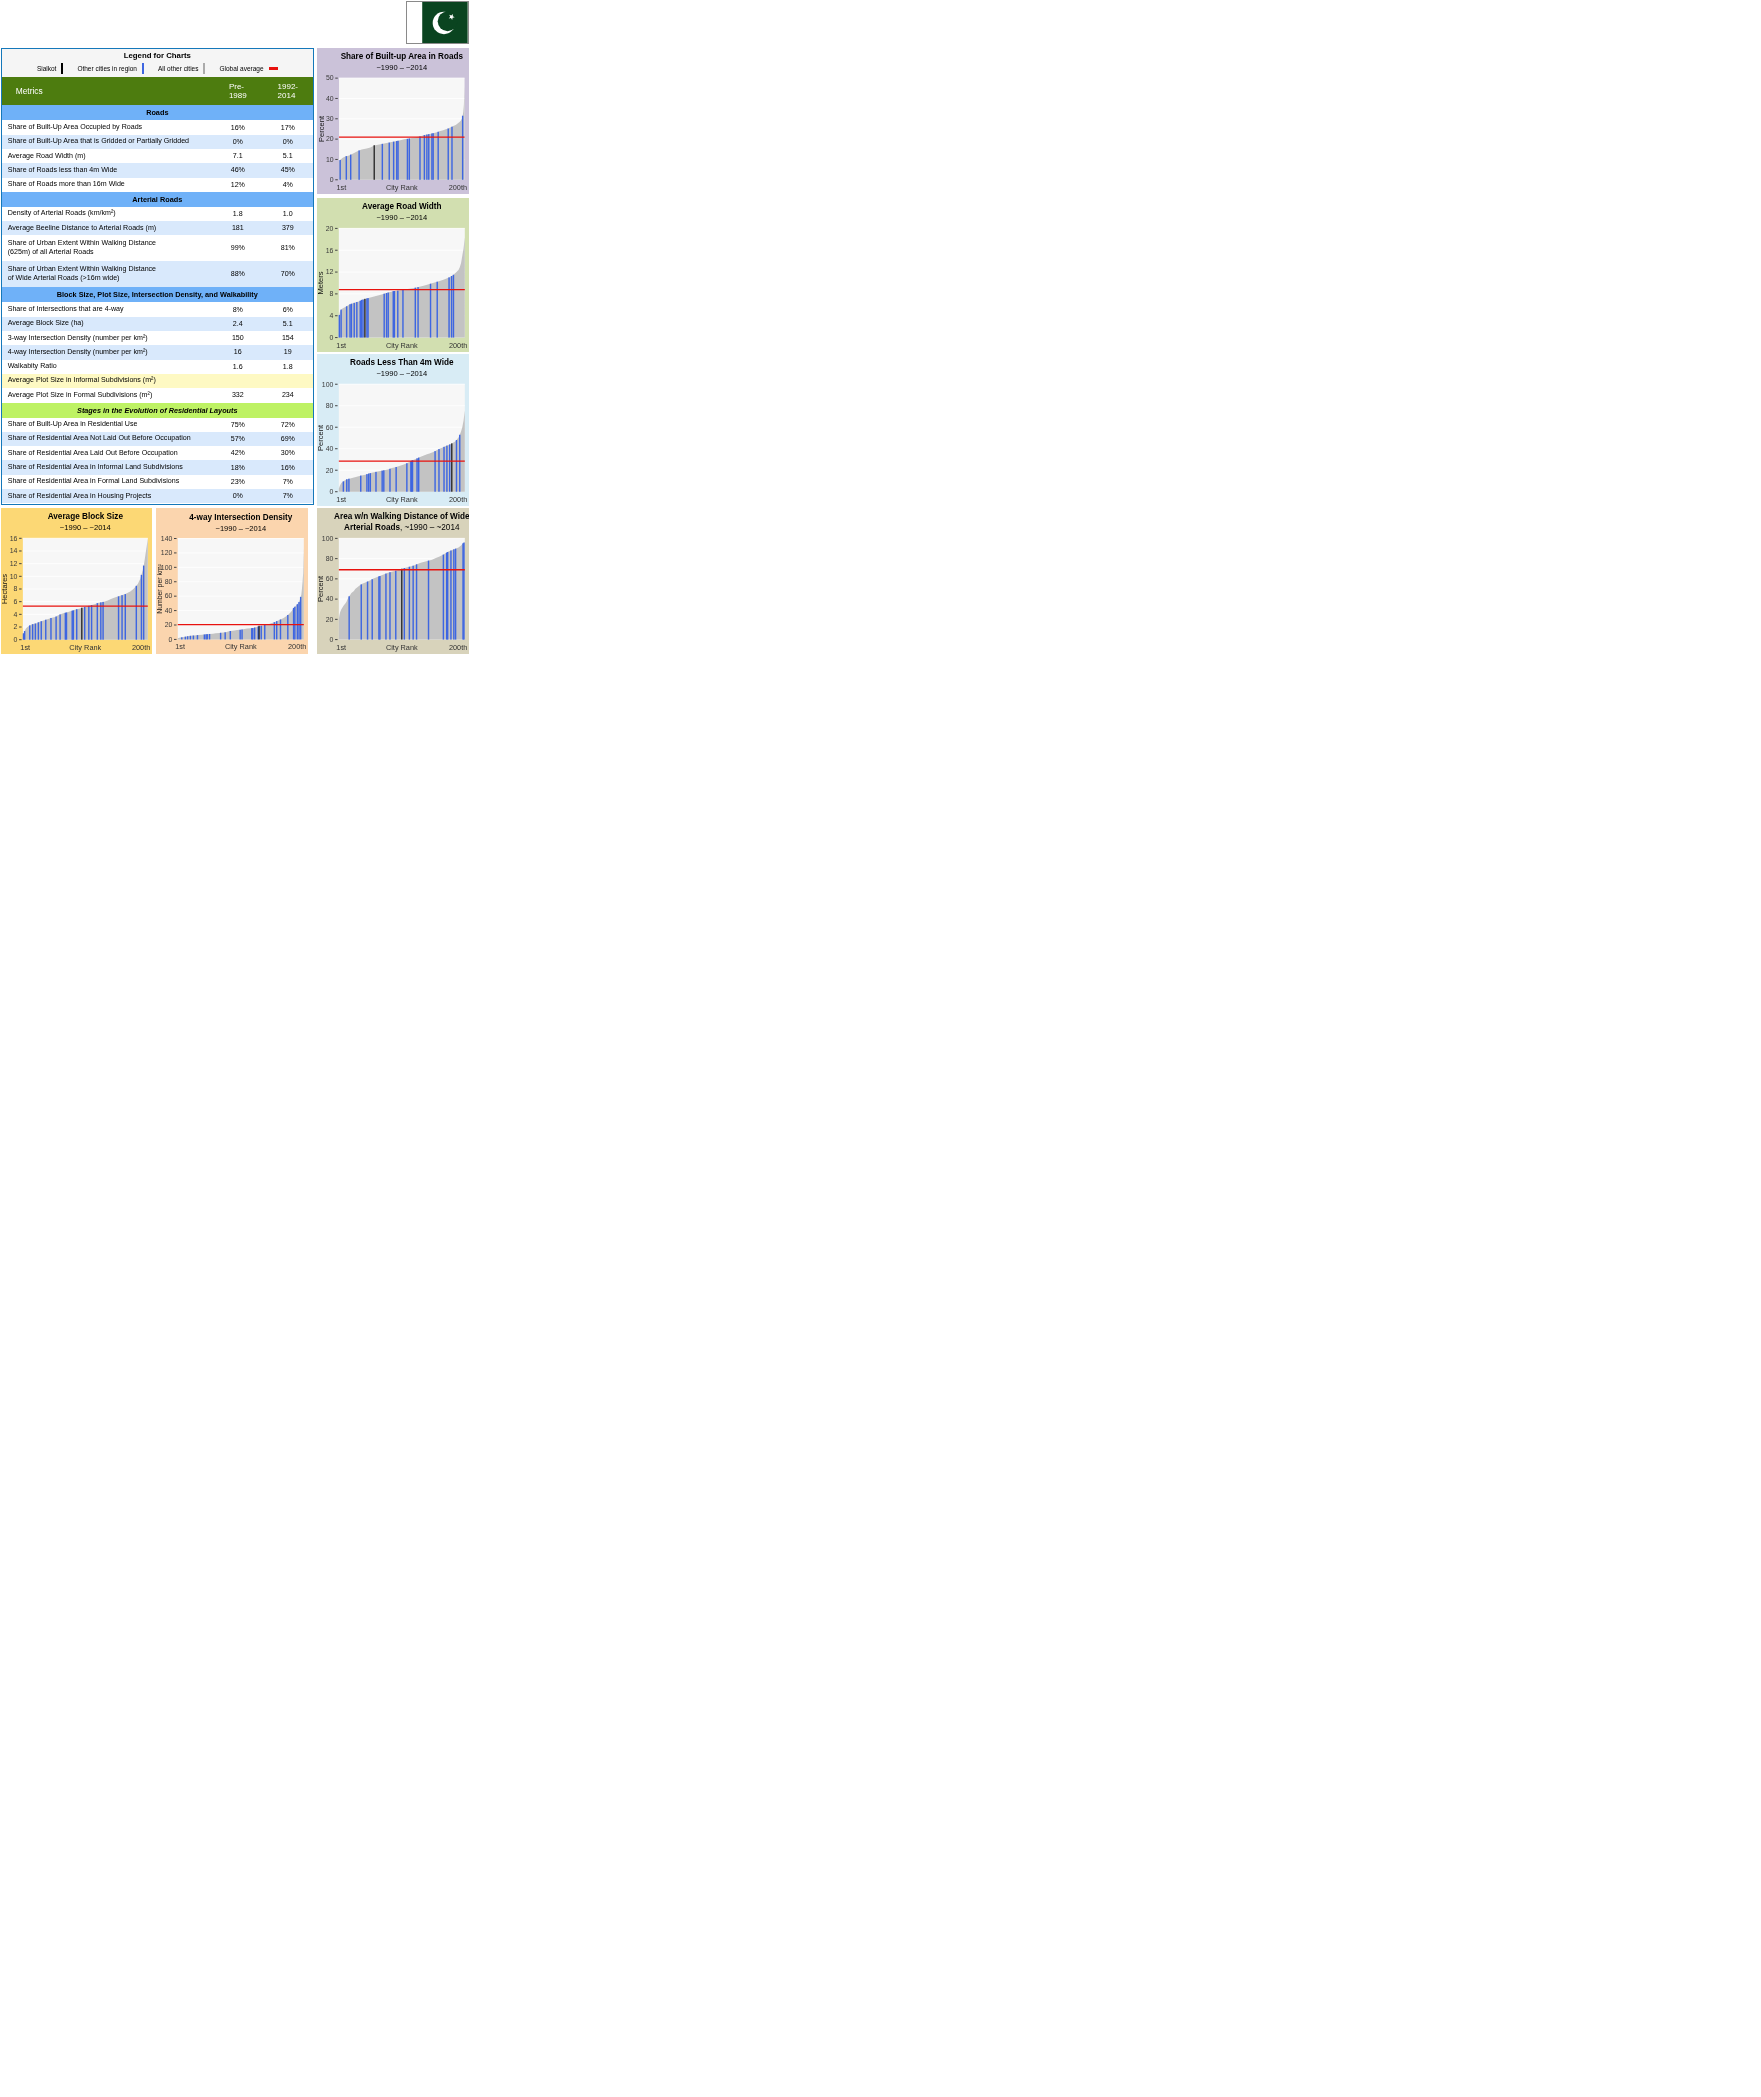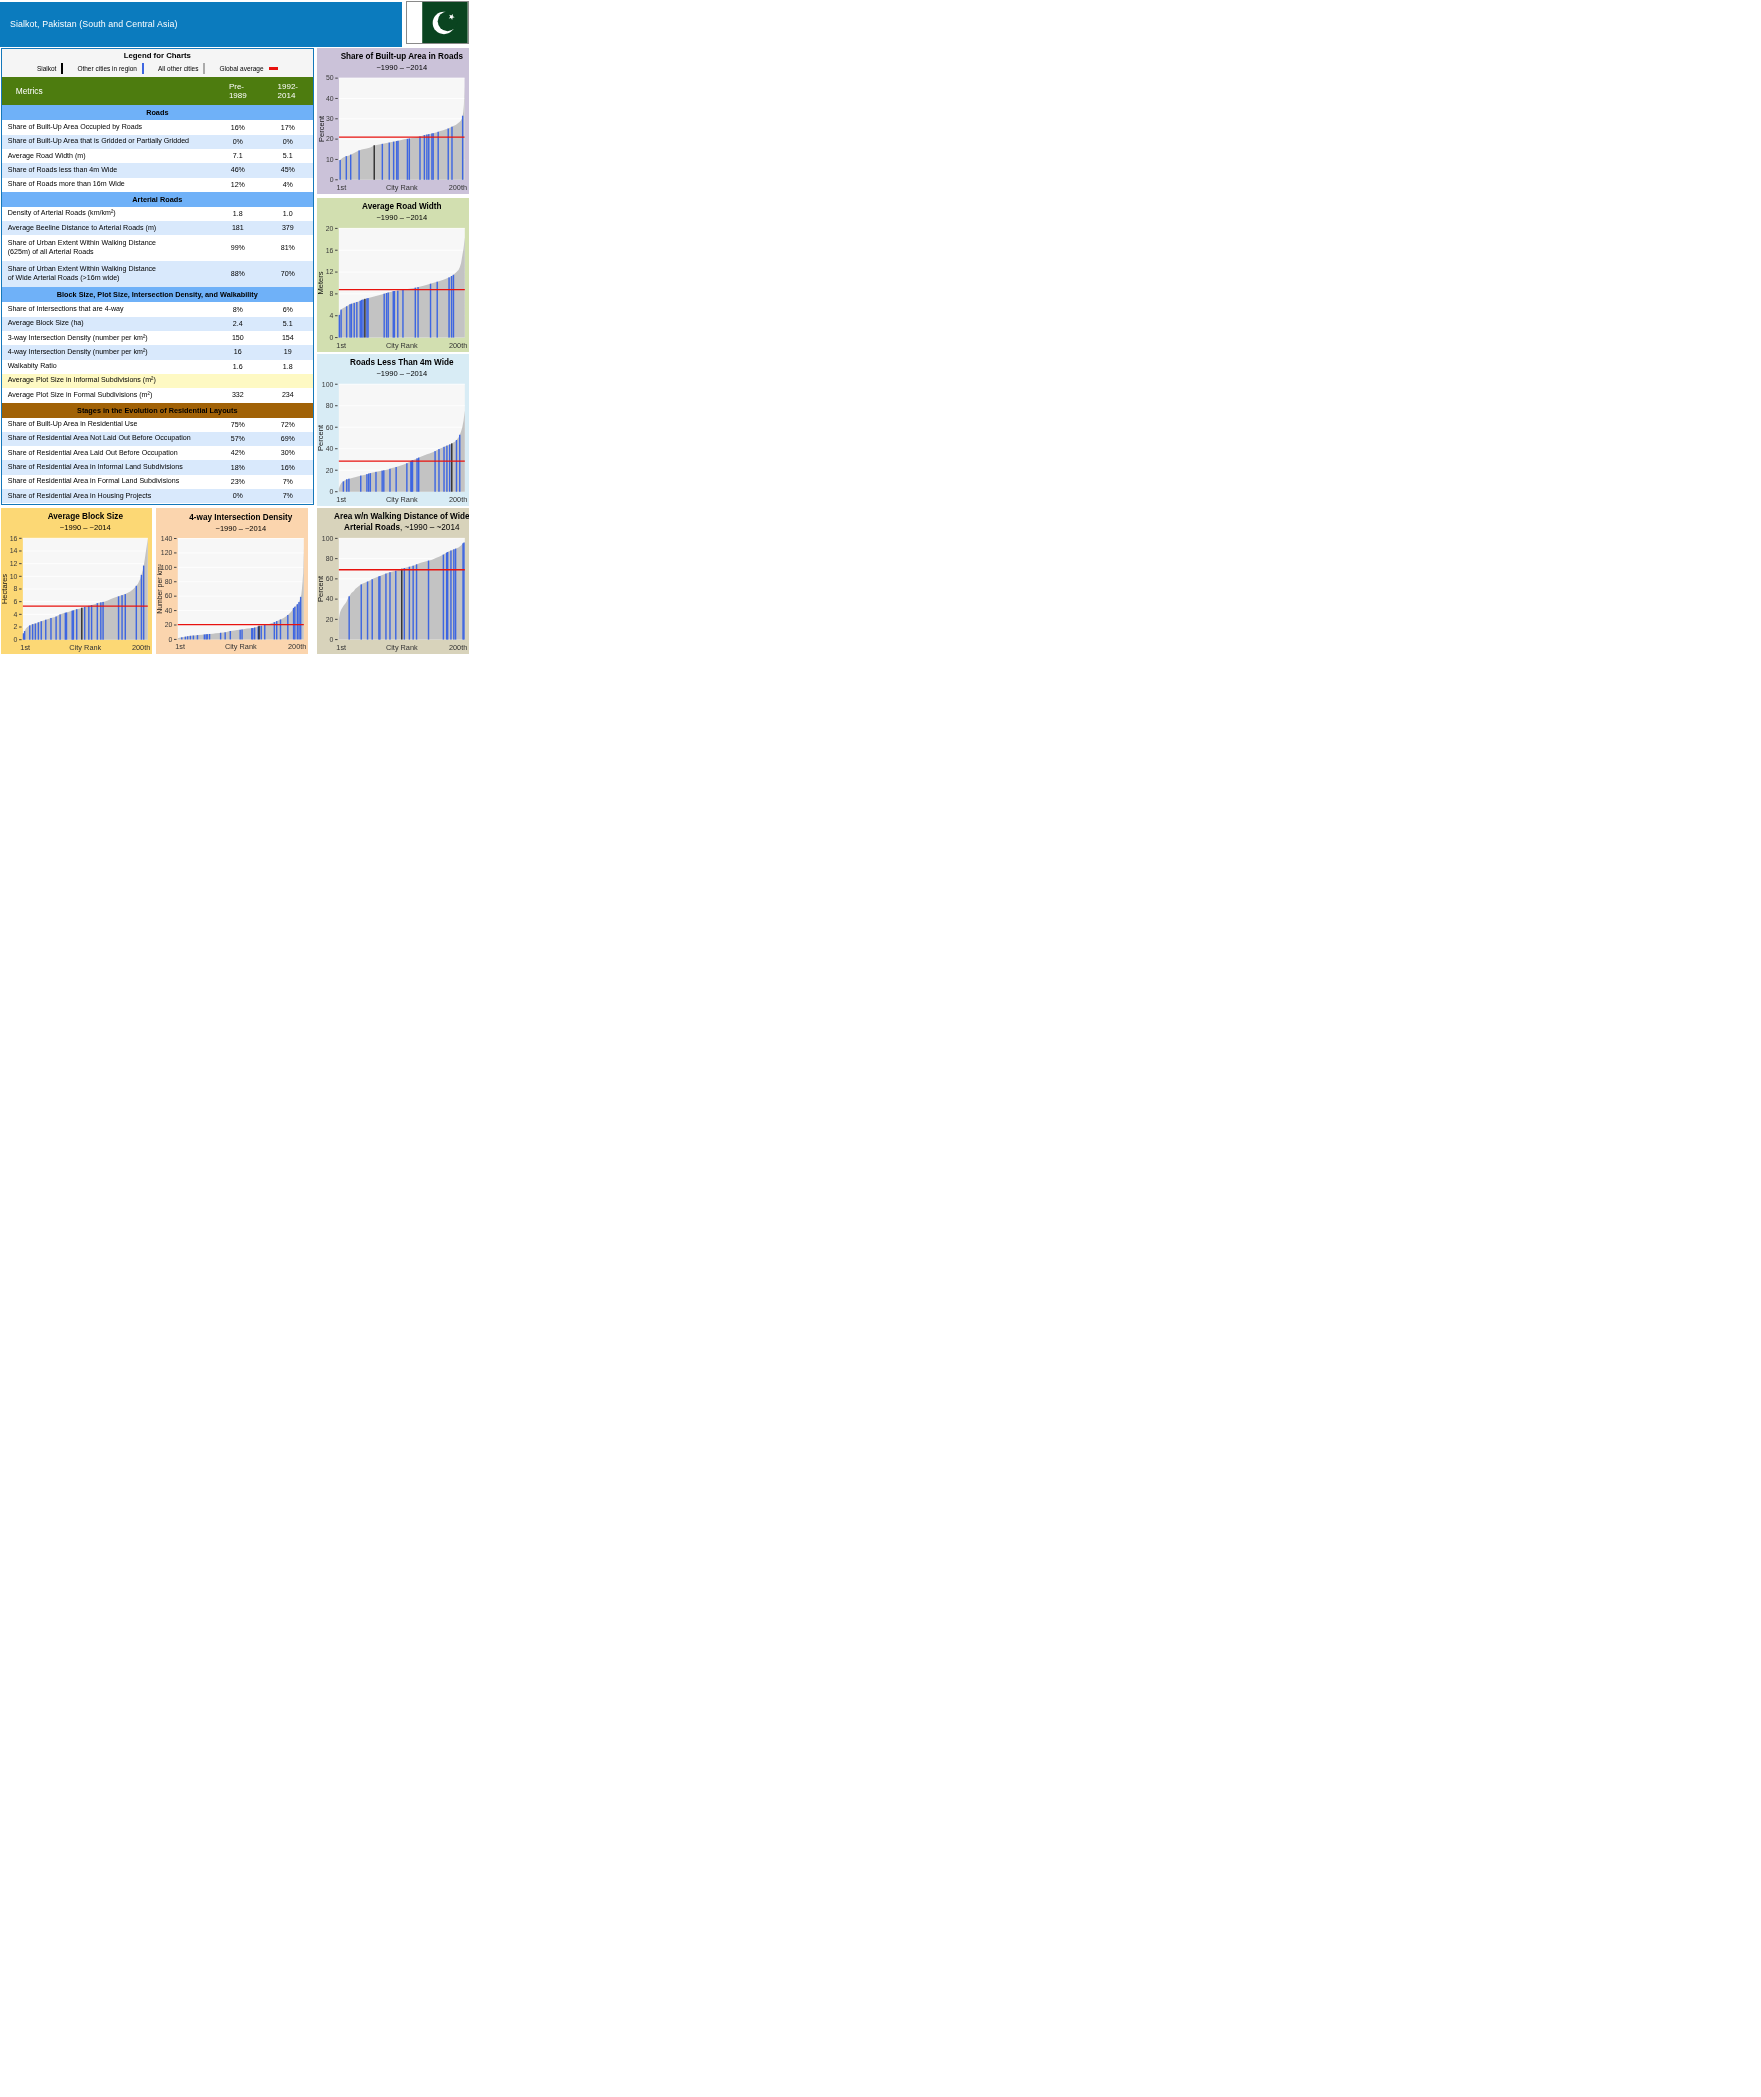--- a/index.html
+++ b/index.html
@@ -45,23 +45,20 @@
   #chart-panel-3{left:0.8px;top:508px;width:151px;height:146px;}
   #chart-panel-4{left:156px;top:508px;width:152px;height:146px;}
   #chart-panel-5{left:317px;top:508px;width:152px;height:146px;}
   svg text{font-family:"Liberation Sans","DejaVu Sans",sans-serif;}
 </style>
 </head>
 <body>
 
 <div class="page">
 
-  <div class="header-bar" style="background: rgb(11, 123, 190);">
-    <div class="header-title">Sialkot, Pakistan (South and Central Asia)</div>
-  </div>
   <div class="flag-box">
     <svg viewBox="0 0 150 102">
       <rect x="0" y="0" width="150" height="102" fill="#ffffff"></rect>
       <rect x="37" y="0" width="113" height="102" fill="#0a4420"></rect>
       <circle cx="91" cy="52" r="28" fill="#ffffff"></circle>
       <circle cx="100" cy="48" r="24.5" fill="#0a4420"></circle>
       <path d="M0,-8 L2,-2.75 L7.6,-2.47 L3.23,1.05 L4.7,6.47 L0,3.4 L-4.7,6.47 L-3.23,1.05 L-7.6,-2.47 L-2,-2.75 Z" transform="translate(110 37) rotate(25)" fill="#ffffff"></path>
     </svg>
   </div>
 
@@ -205,21 +202,21 @@
     <div class="v pre"></div>
     <div class="v post"></div>
   </div>
 
   <div class="row">
     <div class="name">Average Plot Size in Formal Subdivisions (m²)</div>
     <div class="v pre">332</div>
     <div class="v post">234</div>
   </div>
 
-  <div class="sec" style="background: #a16207;">
+  <div class="sec" style="background: #bef264; font-style: italic;">
     <span class="sec-t">Stages in the Evolution of Residential Layouts</span>
   </div>
 
   <div class="row">
     <div class="name">Share of Built-Up Area in Residential Use</div>
     <div class="v pre">75%</div>
     <div class="v post">72%</div>
   </div>
 
   <div class="row" style="background: rgb(217, 233, 252);">

